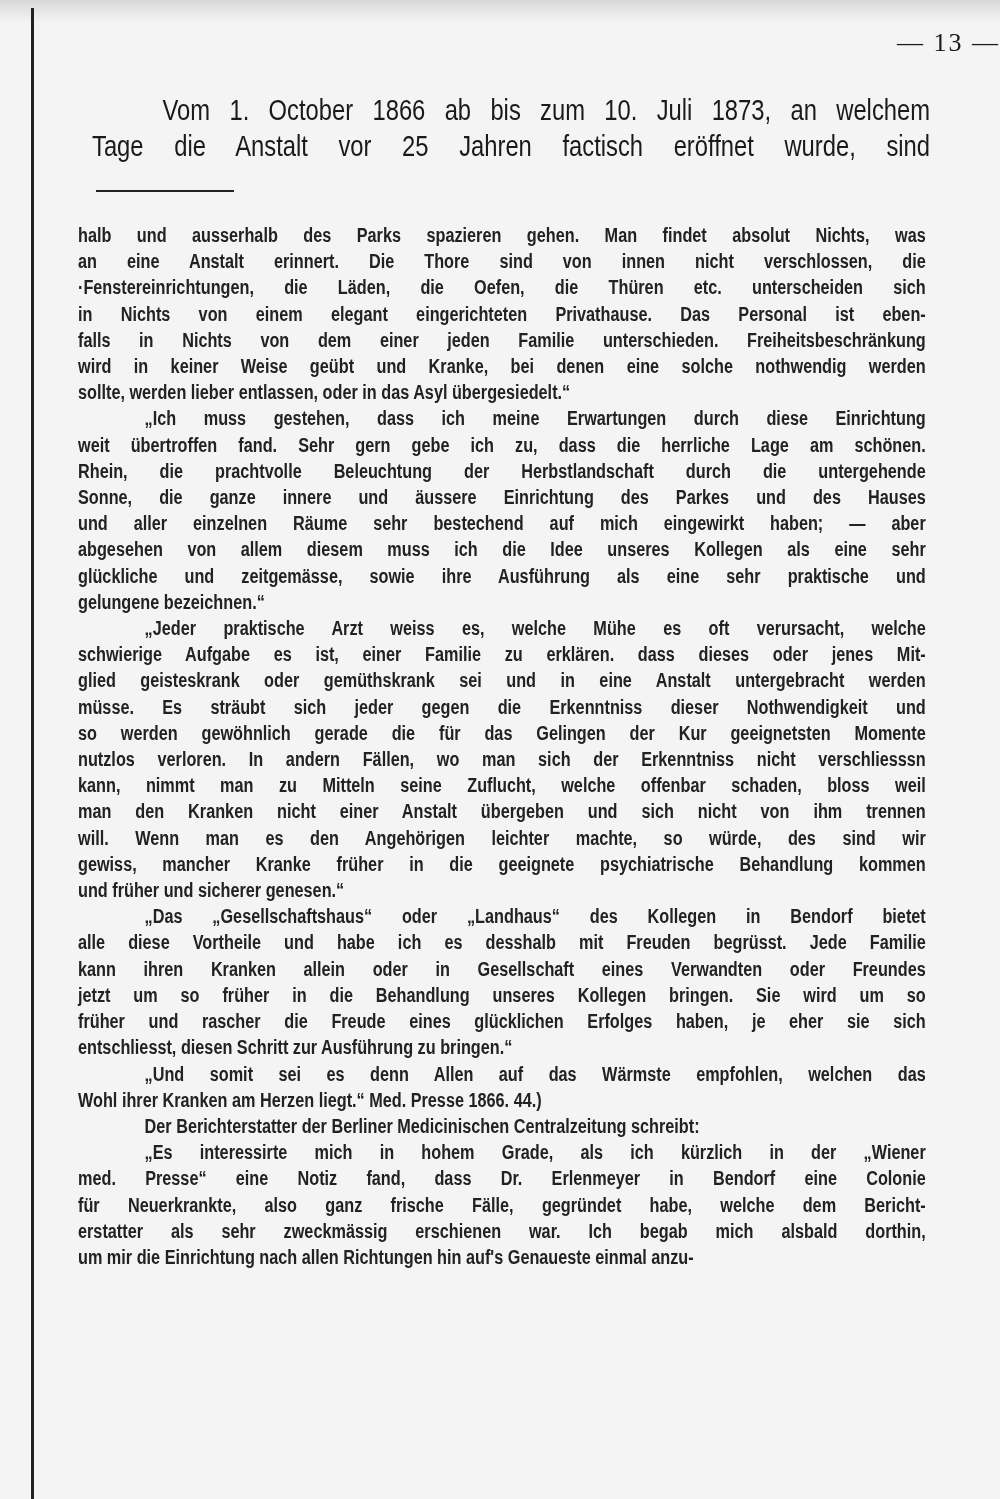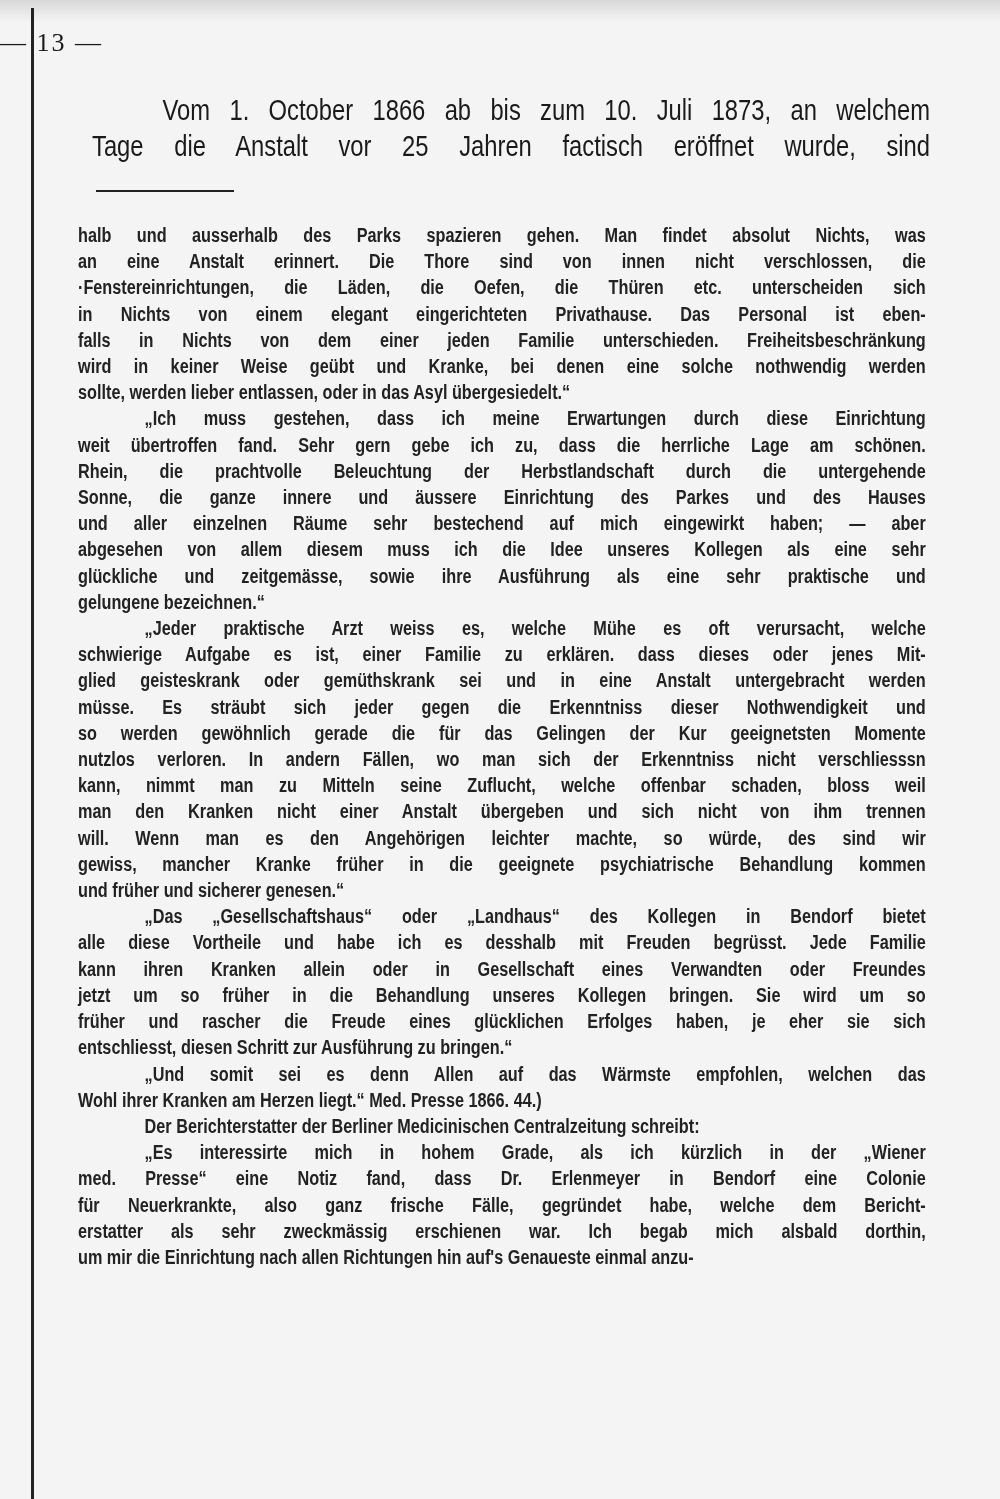--- a/index.html
+++ b/index.html
@@ -13,21 +13,21 @@
     .top-shadow {
       position: absolute; left: 0; top: 0; width: 1000px; height: 22px;
       background: linear-gradient(#d8d8d8, #f4f4f4);
     }
     .spine {
       position: absolute; left: 31px; top: 8px; width: 3px; height: 1491px;
       background: #222;
     }
     .page-number {
       position: absolute; top: 28px; left: 0; width: 1000px;
-      text-align: left; font-size: 26px; letter-spacing: 2px;
+      text-align: right; font-size: 26px; letter-spacing: 2px;
     }
     .heading-block {
       position: absolute; left: 92px; top: 92px; width: 838px;
       font-size: 29px; line-height: 36px;
       font-family: "Liberation Sans Narrow", "Liberation Sans", "DejaVu Sans", sans-serif;
       transform: scaleX(0.82); transform-origin: left top;
       width: 1022px;
     }
     .heading-block p { margin: 0; text-align: justify; text-align-last: justify; }
     .heading-block p.first { text-indent: 86px; }

